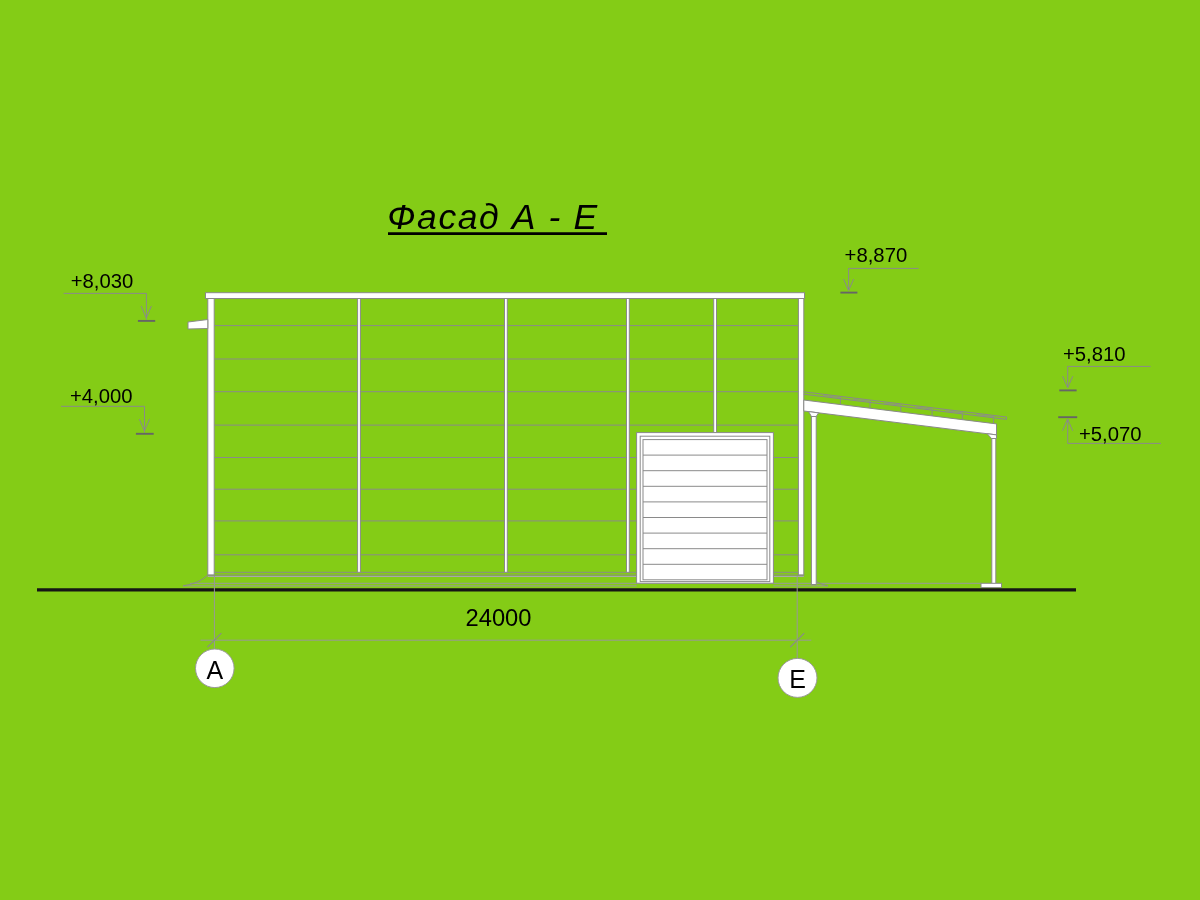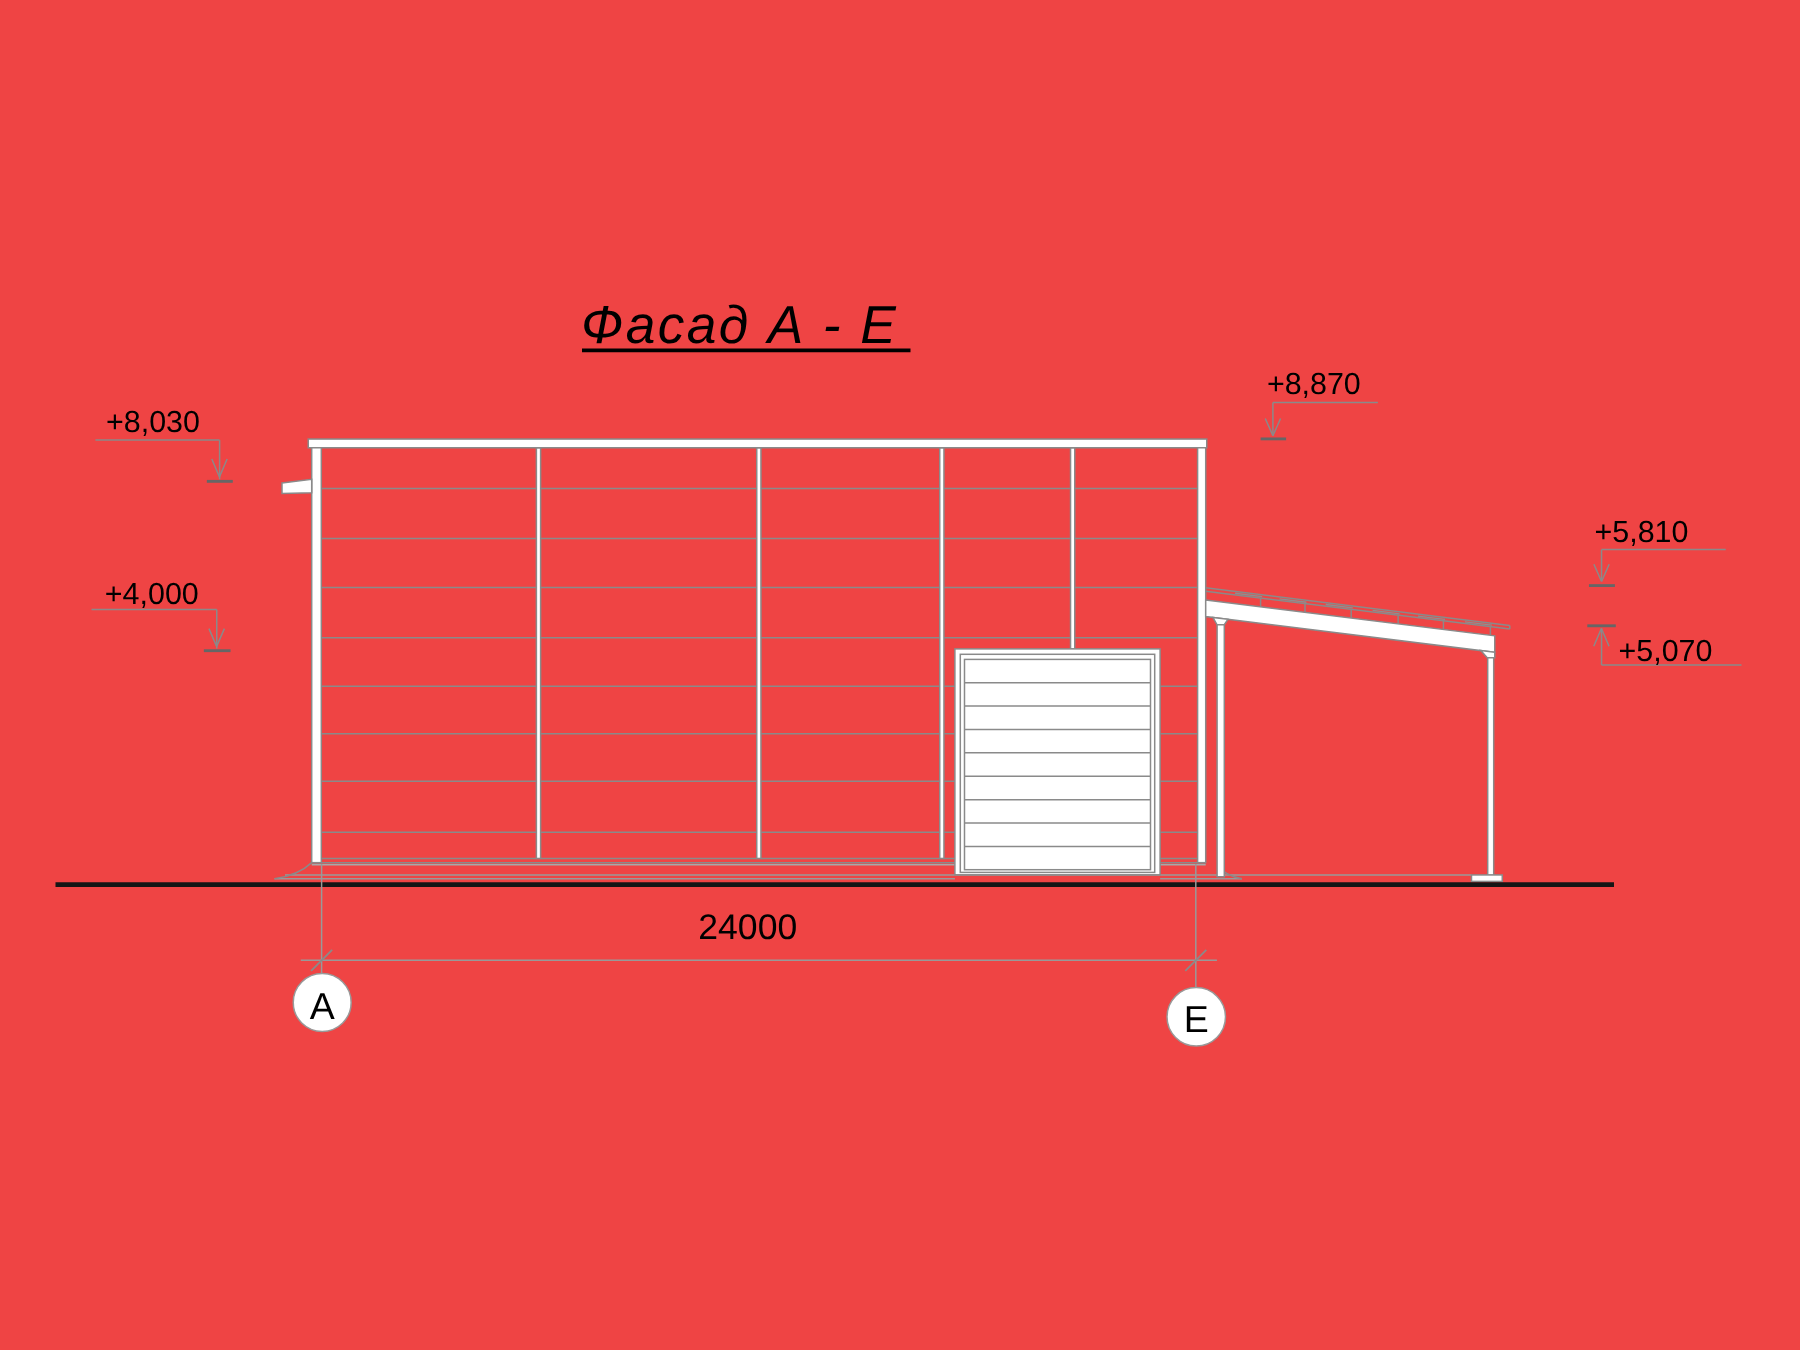--- a/index.html
+++ b/index.html
@@ -1,16 +1,16 @@
 <!DOCTYPE html>
 <html><head>
 <meta charset="utf-8">
 <style>
   html,body{margin:0;padding:0;background:#ffffff;}
-  .page{position:relative;width:1200px;height:900px;background:#ef4444;overflow:hidden;
+  .page{position:relative;width:1200px;height:900px;background:#84cc16;overflow:hidden;
         font-family:"Liberation Sans", sans-serif;}
   svg{position:absolute;left:0;top:0;}
   text{font-family:"Liberation Sans", sans-serif;fill:#000;}
 </style>
 </head>
 <body>
 <div class="page">
 <svg width="1200" height="900" viewBox="0 0 1200 900">
 
   <g>

